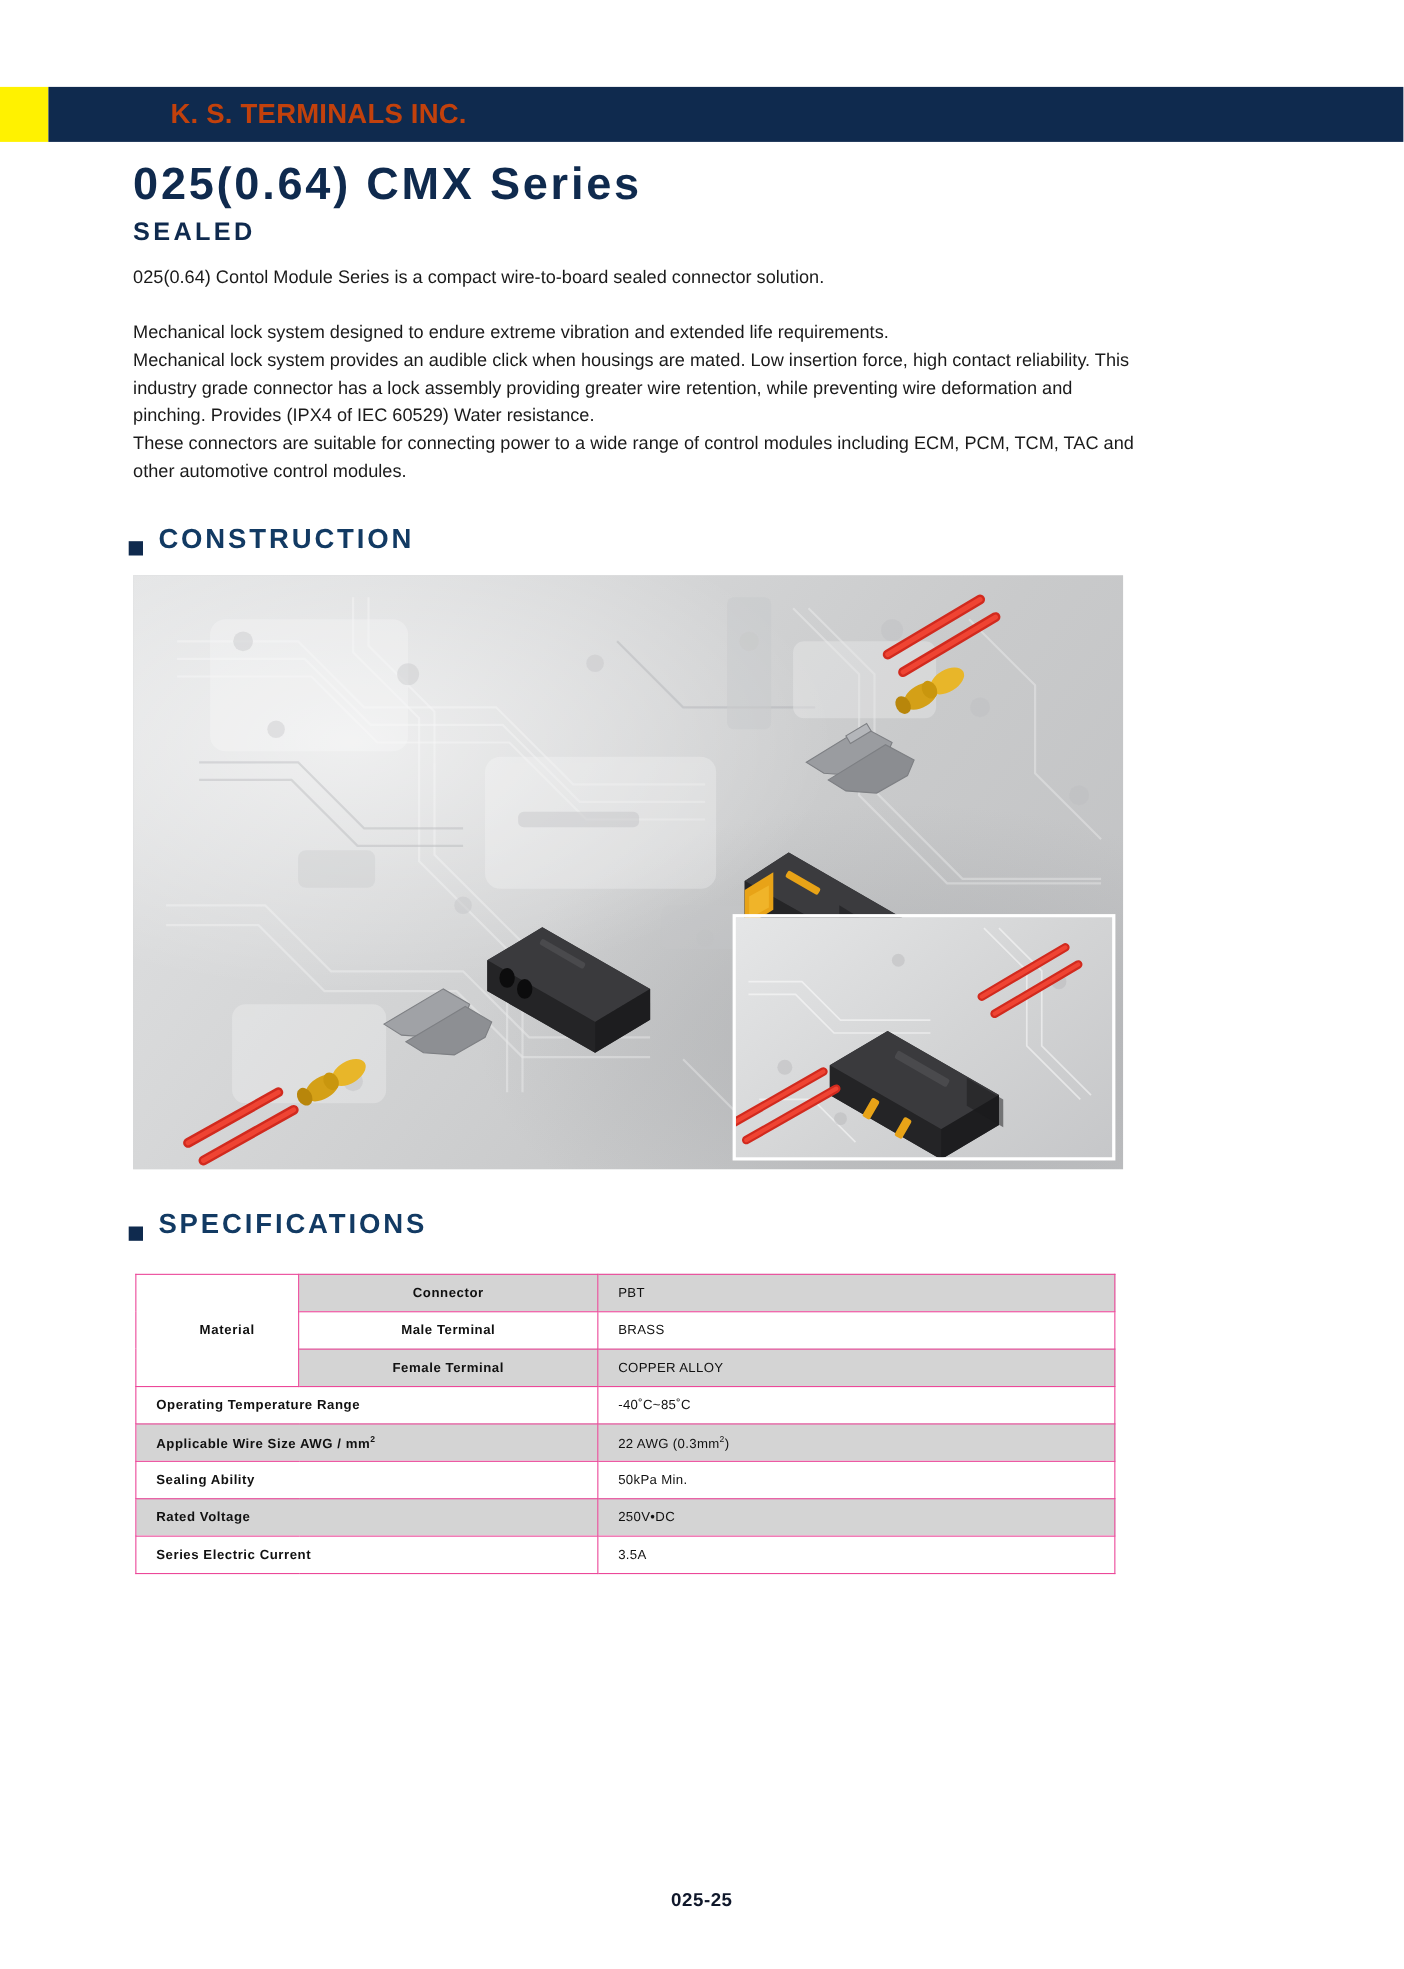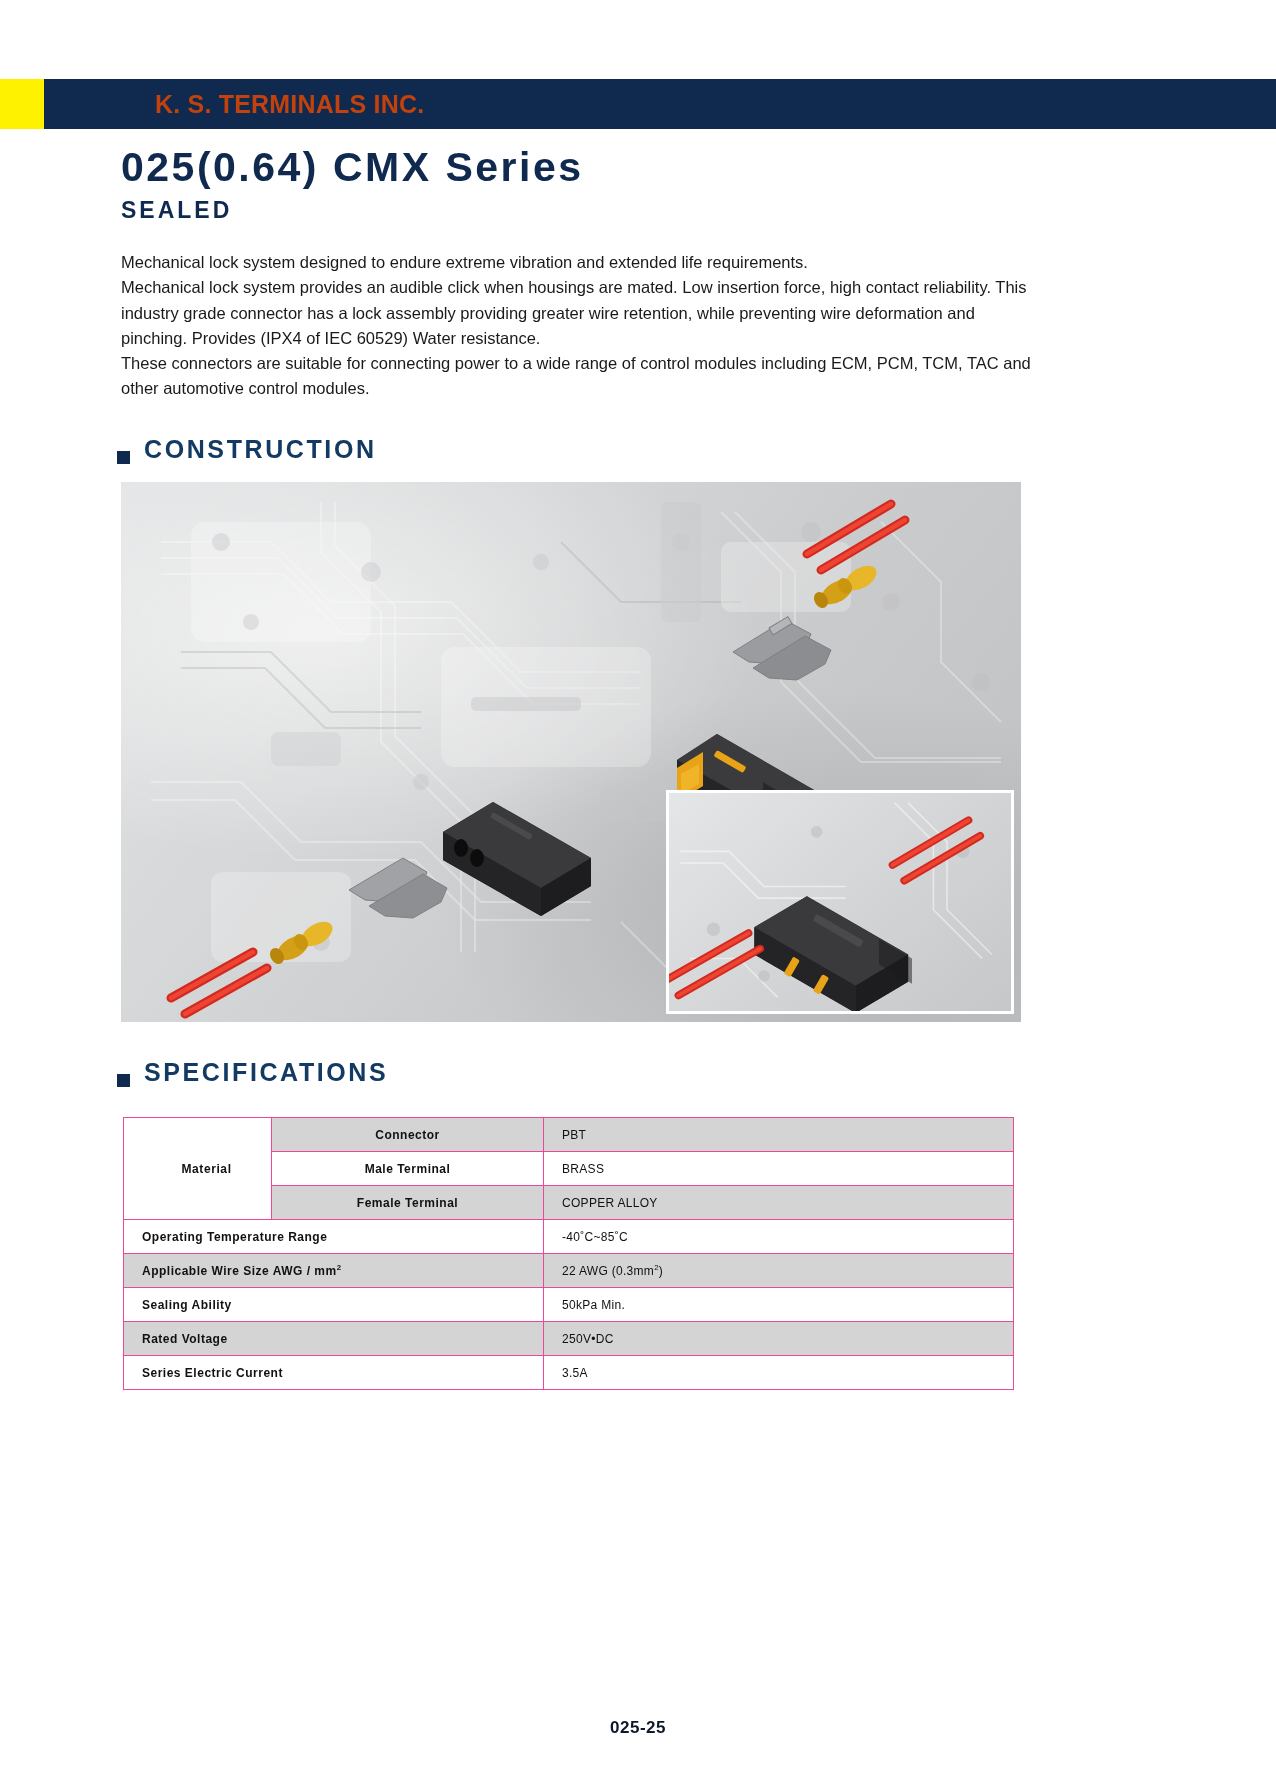--- a/index.html
+++ b/index.html
@@ -182,20 +182,21 @@
 <div class="header-band">
   <div class="header-accent"></div>
   <div class="header-bar"></div>
   <div class="header-title">K. S. TERMINALS INC.</div>
 </div>
 
 <div class="content">
 
   <div class="series-title">025(0.64) CMX Series</div>
   <div class="series-sub">SEALED</div>
+  <div class="lead">025(0.64) Contol Module Series is a compact wire-to-board sealed connector solution.</div>
 
   <div class="para">
     <p>Mechanical lock system designed to endure extreme vibration and extended life requirements.</p>
     <p>Mechanical lock system provides an audible click when housings are mated. Low insertion force, high contact reliability. This industry grade connector has a lock assembly providing greater wire retention, while preventing wire deformation and pinching. Provides (IPX4 of IEC 60529) Water resistance.</p>
     <p>These connectors are suitable for connecting power to a wide range of control modules including ECM, PCM, TCM, TAC and other automotive control modules.</p>
   </div>
 
   <div class="section-head" style="margin-top:34px;">
     <span class="bullet"></span>
     <span class="label">CONSTRUCTION</span>

